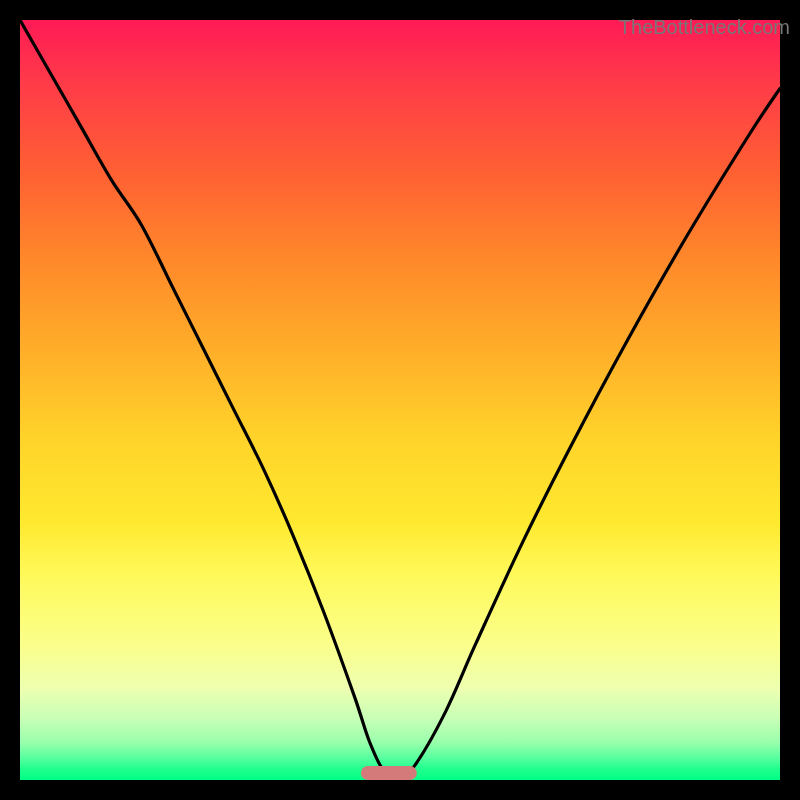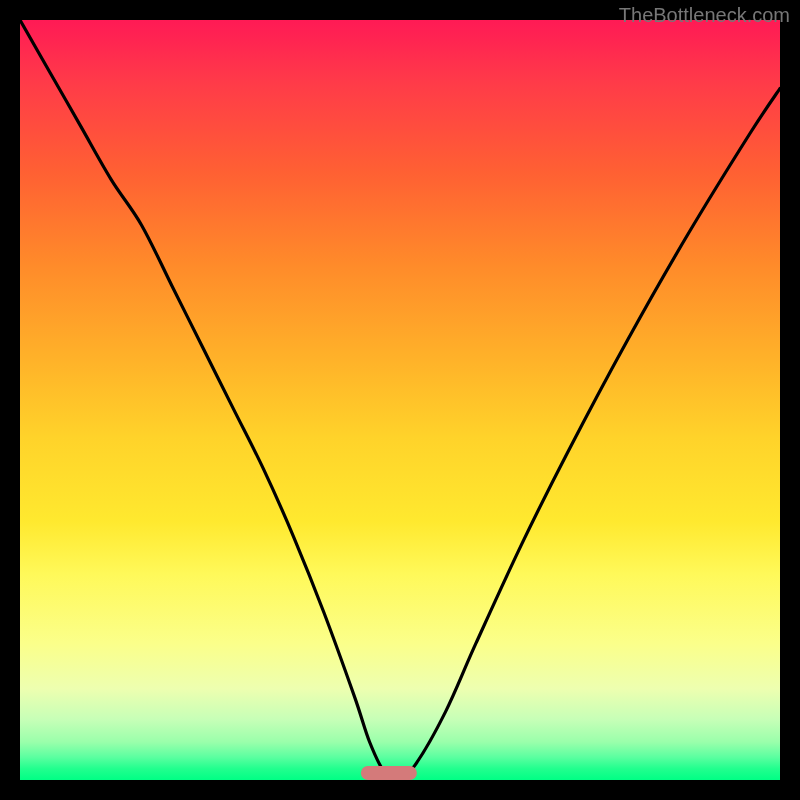--- a/index.html
+++ b/index.html
@@ -6,21 +6,21 @@
   body {
     width: 800px;
     height: 800px;
     background: #000;
     position: relative;
     font-family: Arial, Helvetica, sans-serif;
     overflow: hidden;
   }
   .watermark {
     position: absolute;
-    top: 4px;
+    top: 16px;
     right: 10px;
     color: #777;
     font-size: 20px;
     font-weight: 500;
     z-index: 10;
   }
   .plot-area {
     position: absolute;
     left: 20px;
     top: 20px;

